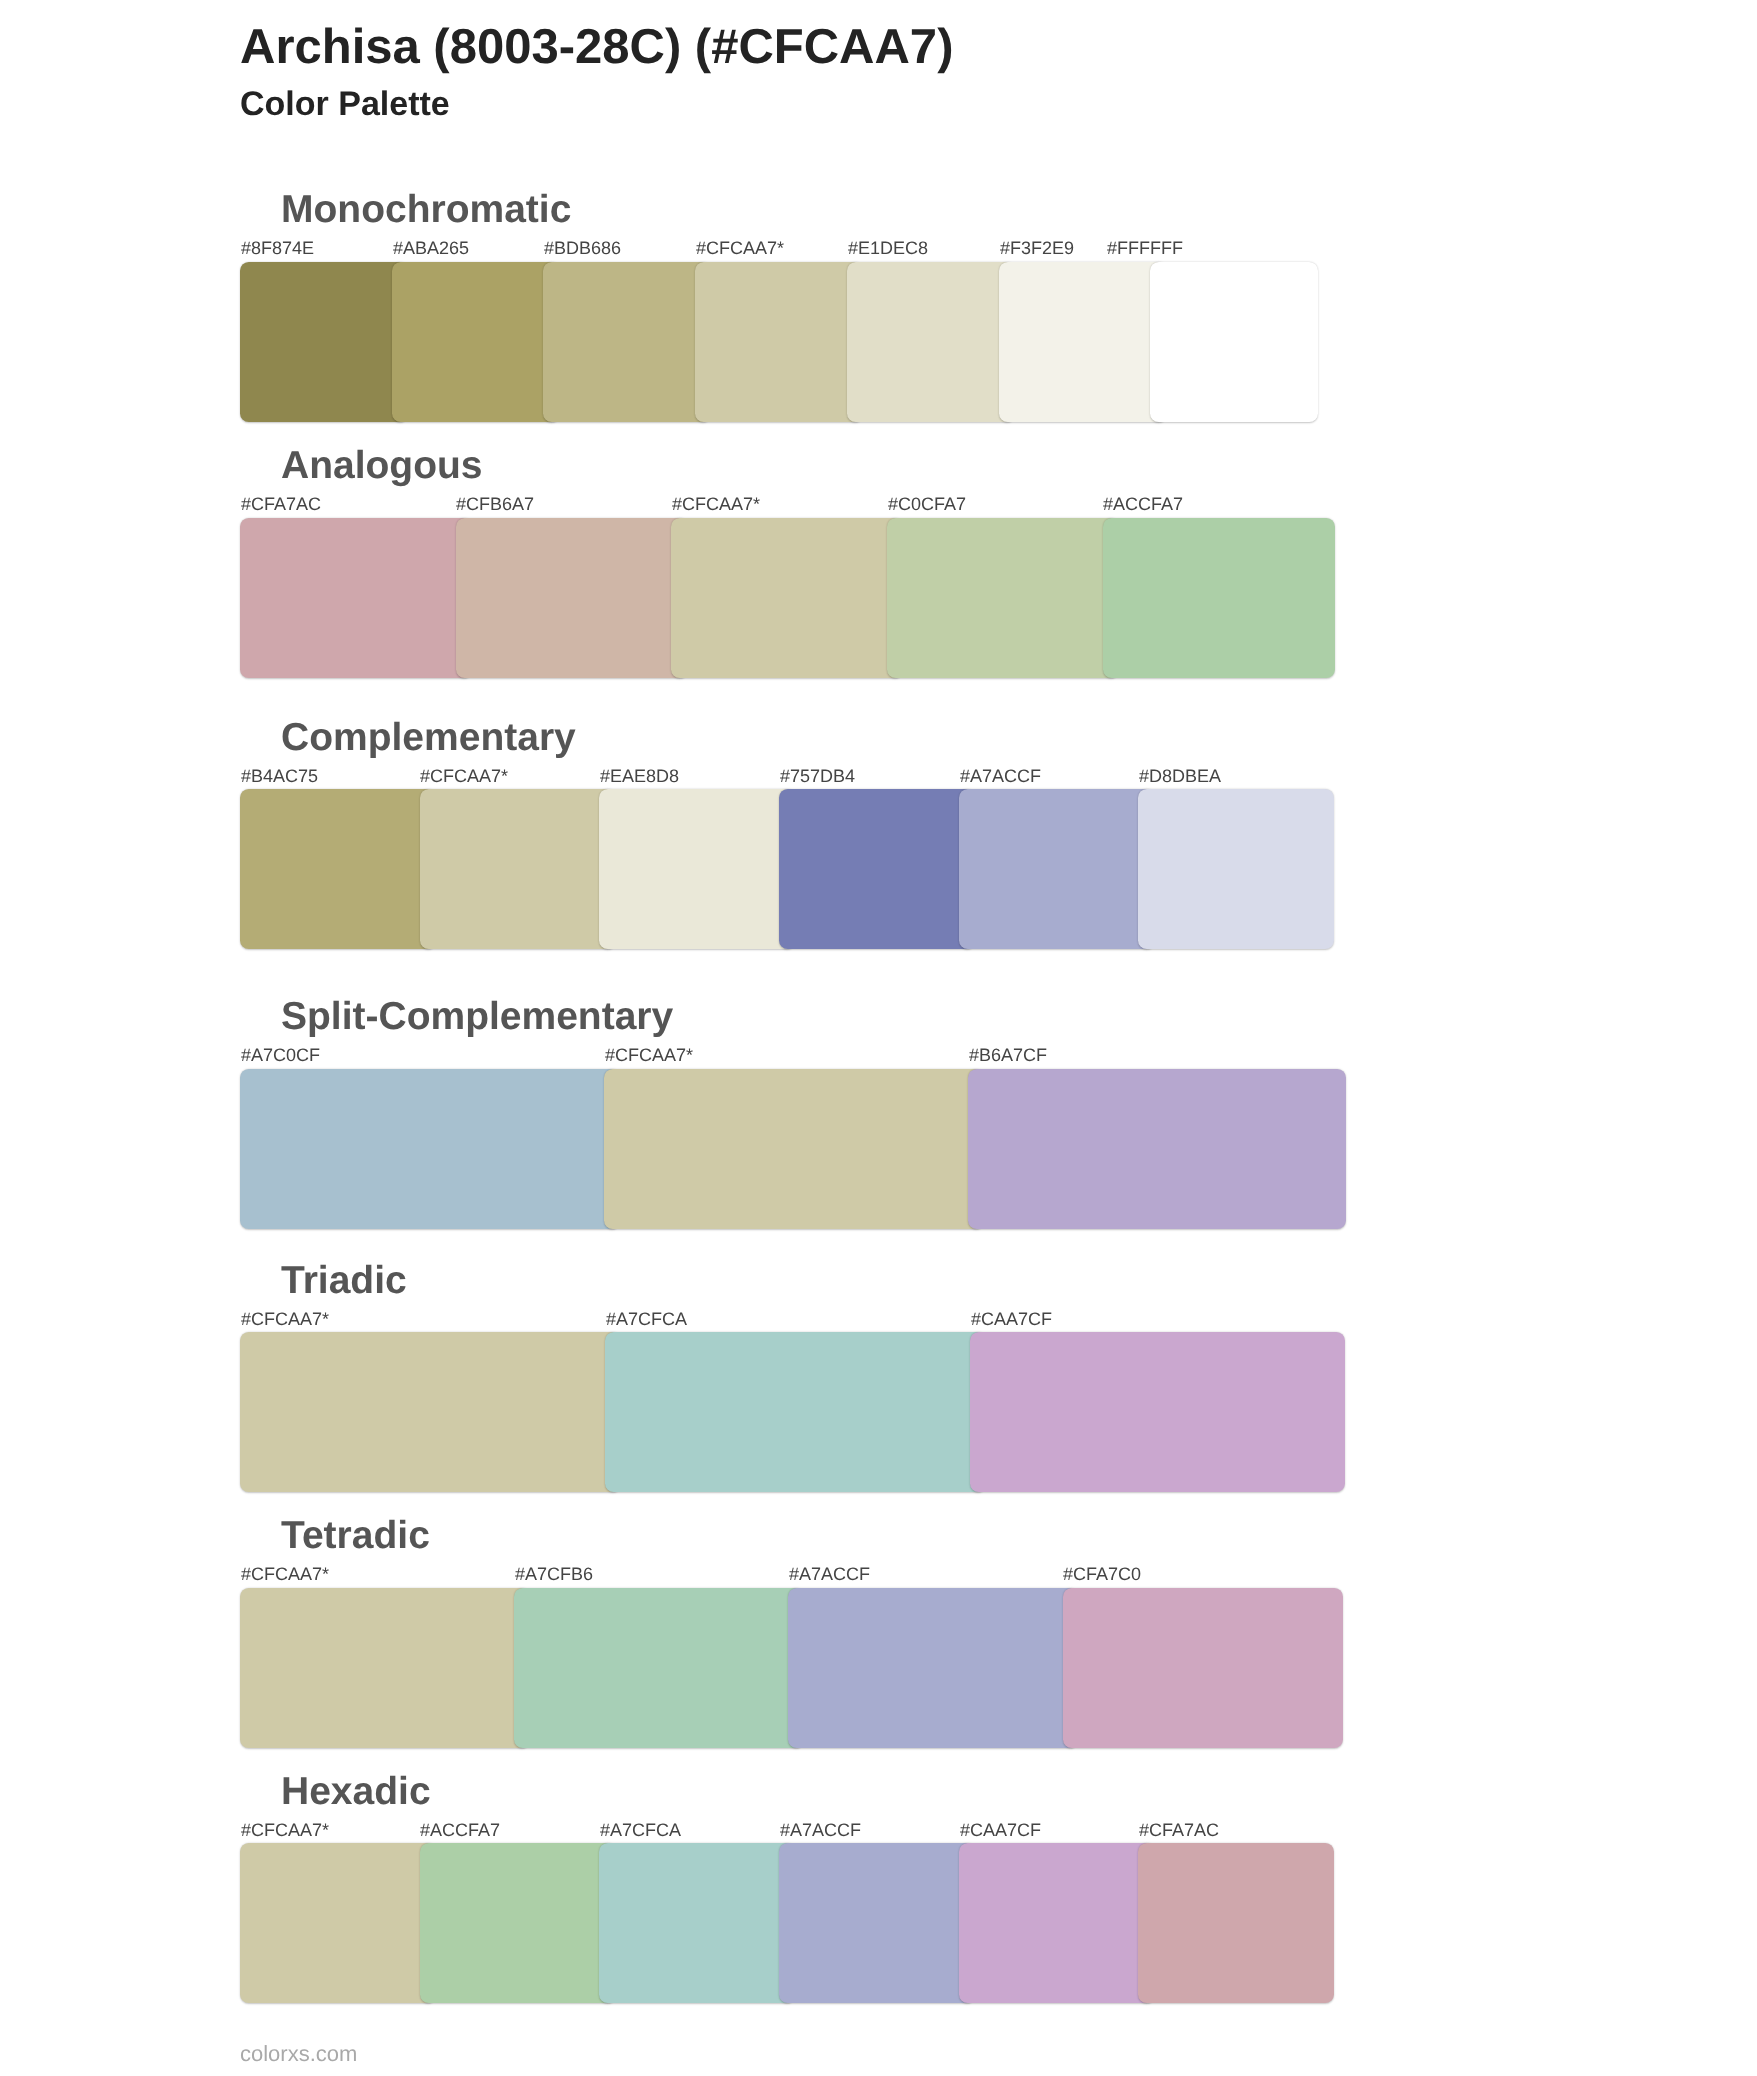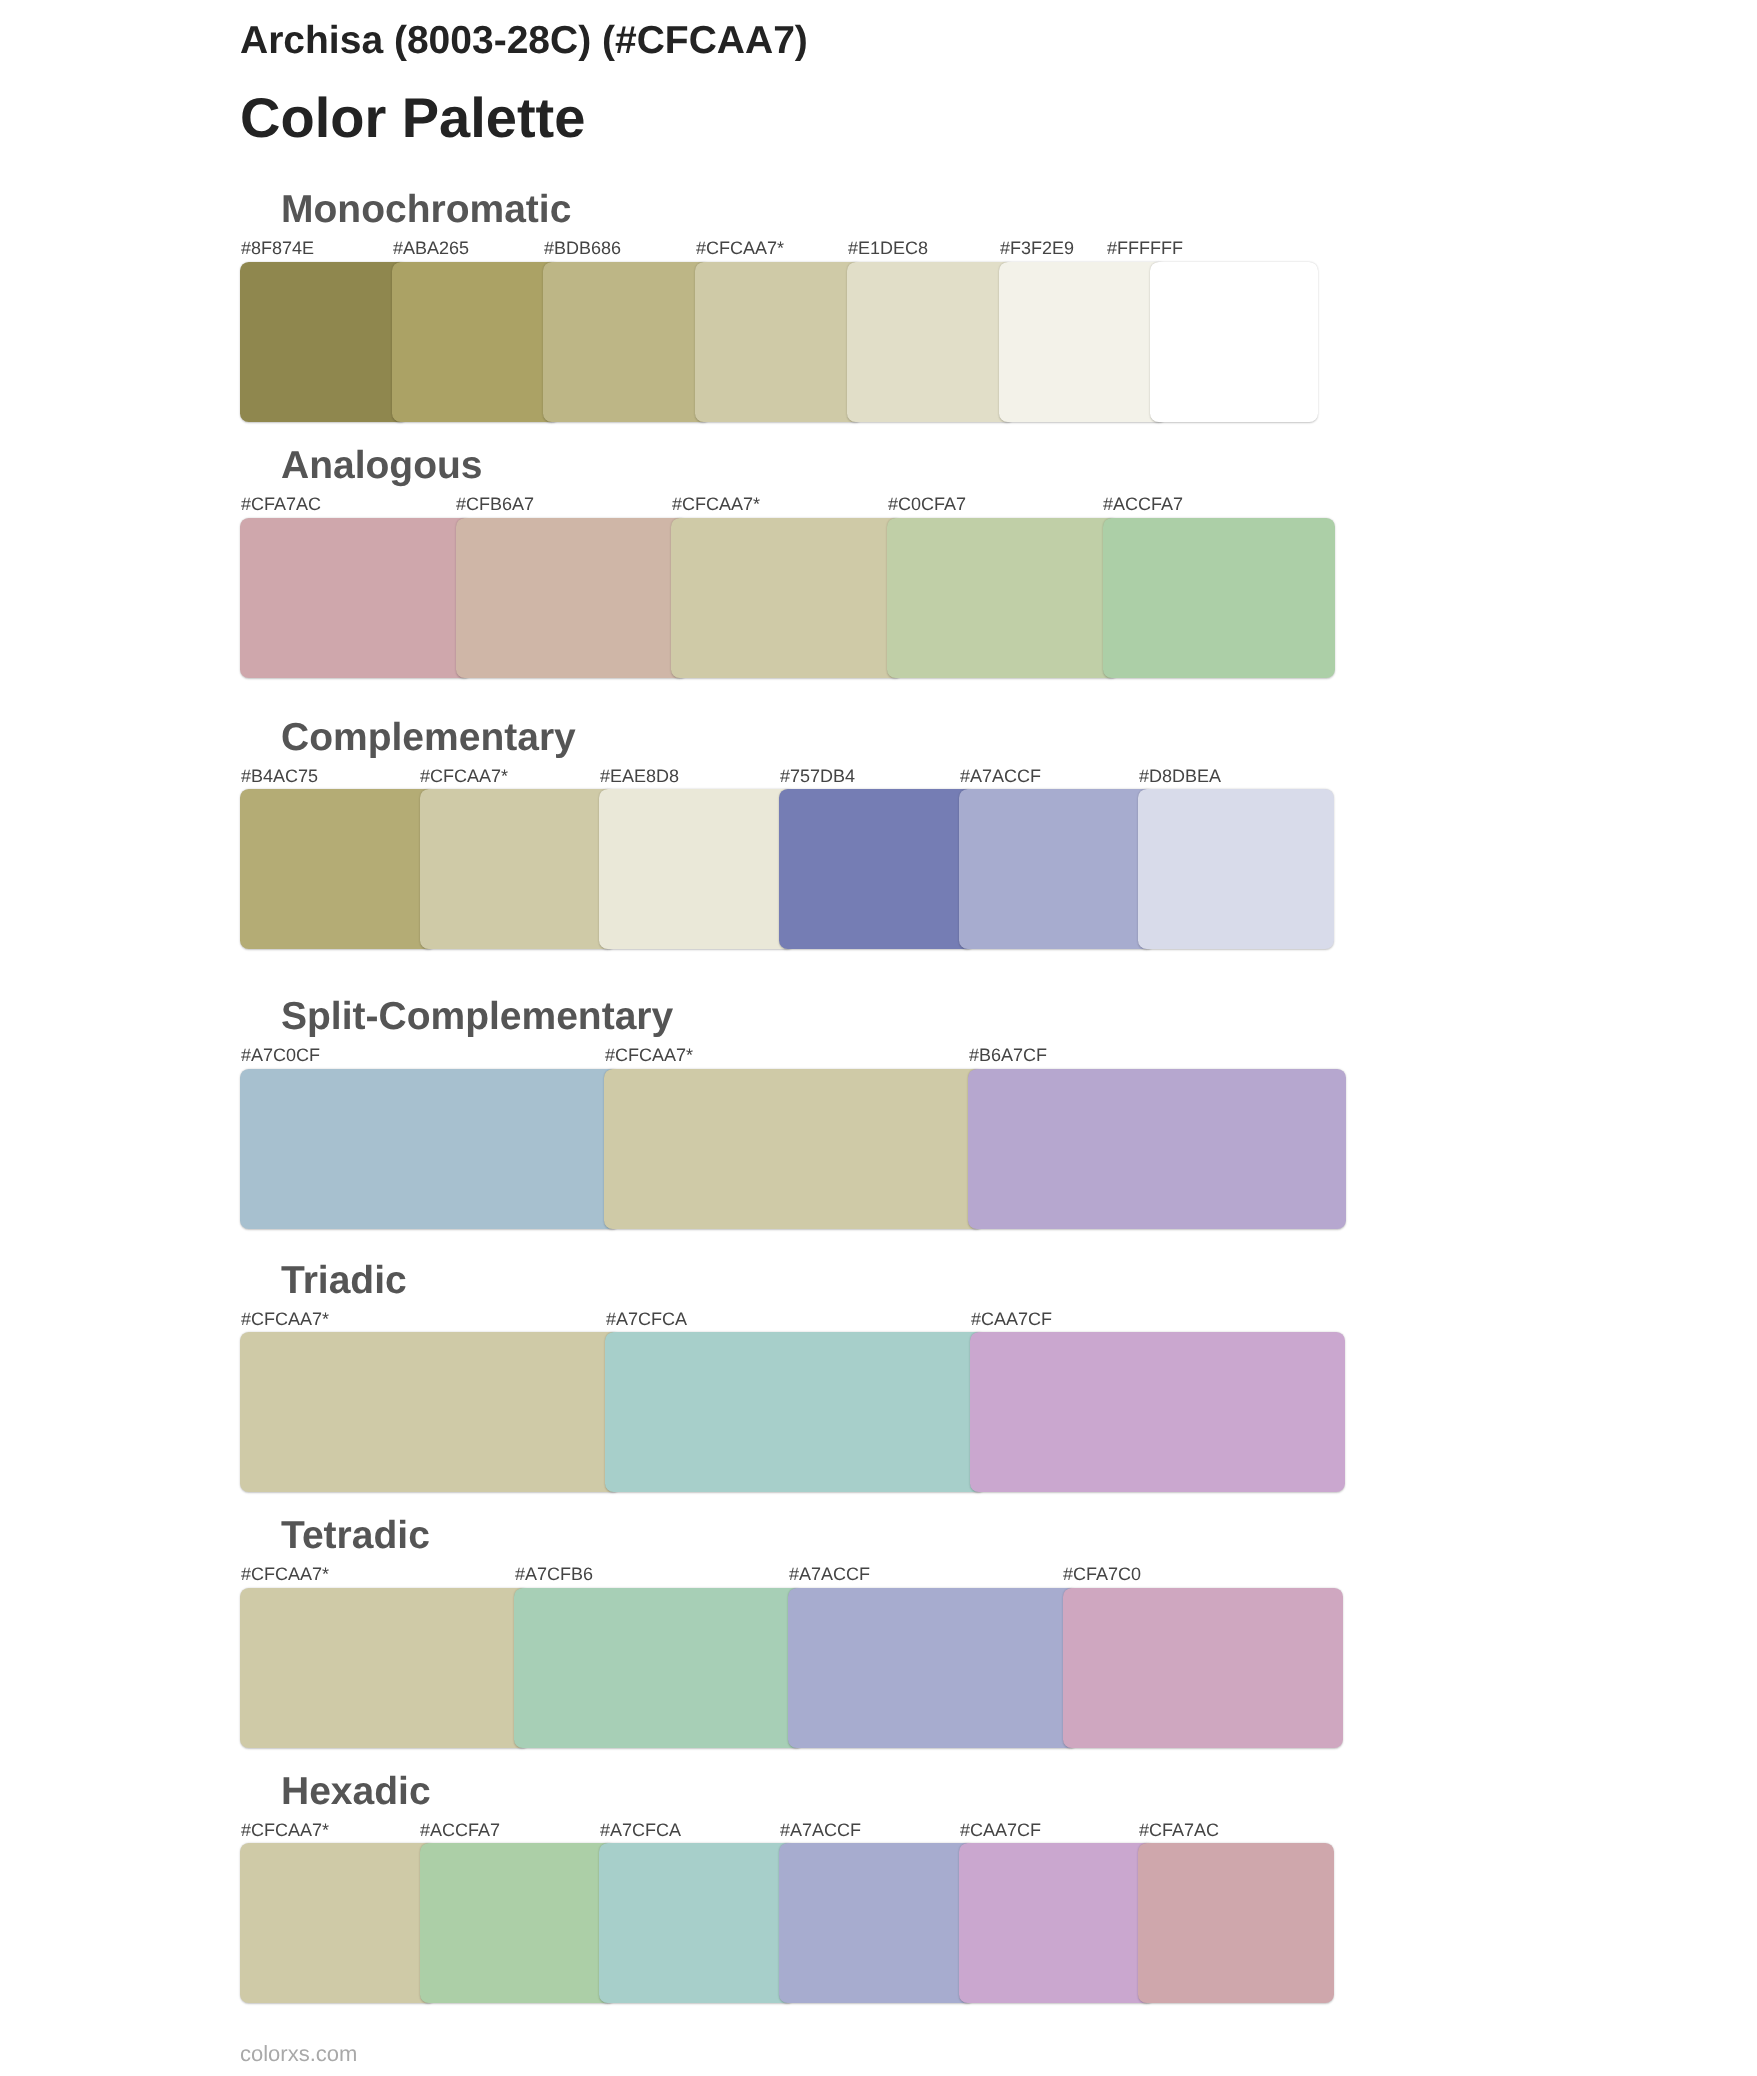--- a/index.html
+++ b/index.html
@@ -6,22 +6,22 @@
   html,body{margin:0;padding:0;background:#ffffff;}
   body{width:1757px;height:2077px;background:#ffffff;
        font-family:"Liberation Sans",sans-serif;
        -webkit-font-smoothing:antialiased;text-rendering:geometricPrecision;}
   .page{position:relative;width:1757px;height:2077px;background:#ffffff;overflow:hidden;}
 
   
   .h1line,.sec-title,.hexlabel,.footer{will-change:transform;transform:translateZ(0);}
 
   .h1line{position:absolute;left:240px;font-weight:700;color:#232323;white-space:nowrap;}
-  .title{top:19px;font-size:39px;}
-  .subtitle{top:85px;font-size:56px;}
+  .title{top:19px;font-size:49px;}
+  .subtitle{top:85px;font-size:34px;}
 
   .section{position:absolute;left:0;top:0;width:1757px;}
   .sec-title{position:absolute;left:240px;font-size:39px;font-weight:700;
              color:#555555;white-space:nowrap;margin-left:41px;}
   .hexlabel{position:absolute;font-size:18px;font-weight:400;color:#444444;white-space:nowrap;}
   .strip{position:absolute;left:240px;height:160px;}
   .sw{position:absolute;top:0;height:160px;border-radius:8.8px;
       box-shadow:0 0.8px 2.4px rgba(0,0,0,0.10), 0 0.8px 1.6px rgba(0,0,0,0.14);}
 
   .footer{position:absolute;left:240px;top:2041px;font-size:22px;color:#a9a9a9;}

